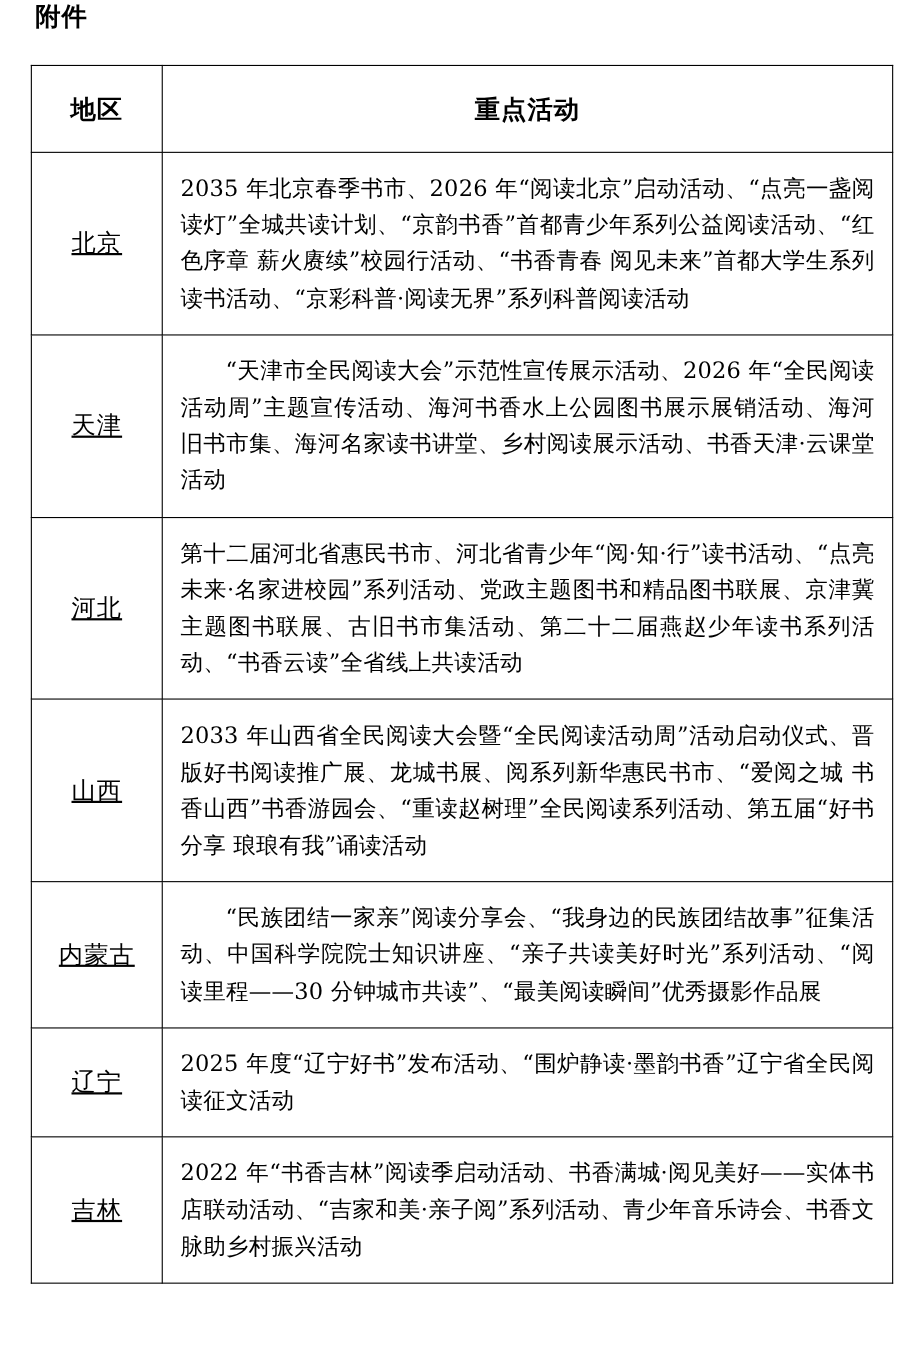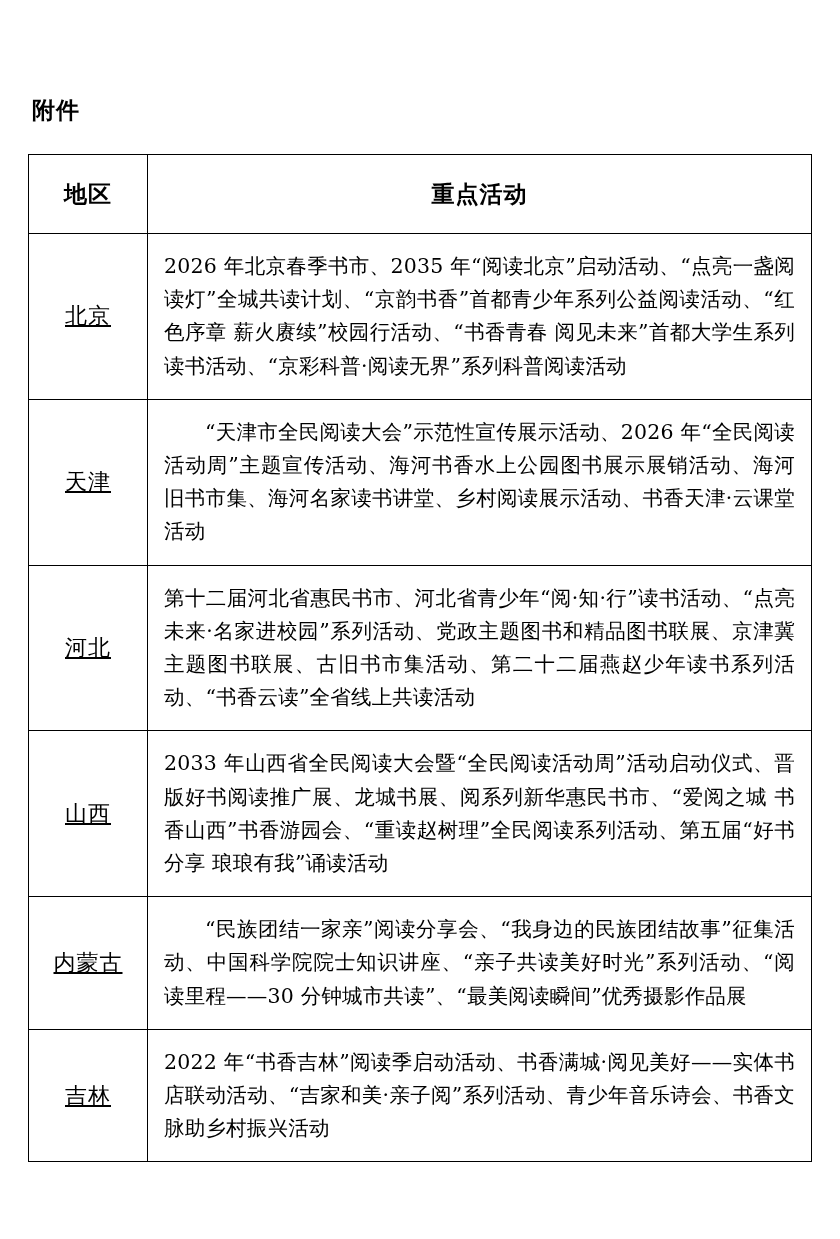--- a/index.html
+++ b/index.html
@@ -20,21 +20,20 @@
     height: 1239px;
     box-sizing: border-box;
     padding: 0 28px;
     position: relative;
   }
   .attachment-label {
     font-family: "DejaVu Sans", "Liberation Sans", sans-serif;
     font-size: 23px;
     font-weight: 700;
     letter-spacing: 1px;
-    margin-top: 95px;
     margin-left: 4px;
   }
   .doc-title {
     text-align: center;
     font-family: "DejaVu Serif", "Liberation Serif", serif;
     font-size: 34px;
     font-weight: 700;
     letter-spacing: 0.5px;
     margin-top: 56px;
     margin-bottom: 0;
@@ -95,38 +94,42 @@
   <table class="activity-table">
     <thead>
       <tr>
         <th class="col-region">地区</th>
         <th class="col-activity">重点活动</th>
       </tr>
     </thead>
     <tbody>
       <tr>
         <td class="region-cell">北京</td>
-        <td class="activity-cell">2026 年北京春季书市、2035 年“阅读北京”启动活动、“点亮一盏阅读灯”全城共读计划、“京韵书香”首都青少年系列公益阅读活动、“红色序章 薪火赓续”校园行活动、“书香青春 阅见未来”首都大学生系列读书活动、“京彩科普·阅读无界”系列科普阅读活动</td>
+        <td class="activity-cell">2035 年北京春季书市、2026 年“阅读北京”启动活动、“点亮一盏阅读灯”全城共读计划、“京韵书香”首都青少年系列公益阅读活动、“红色序章 薪火赓续”校园行活动、“书香青春 阅见未来”首都大学生系列读书活动、“京彩科普·阅读无界”系列科普阅读活动</td>
       </tr>
       <tr>
         <td class="region-cell">天津</td>
         <td class="activity-cell indented" style="text-indent: 2em;">“天津市全民阅读大会”示范性宣传展示活动、2026 年“全民阅读活动周”主题宣传活动、海河书香水上公园图书展示展销活动、海河旧书市集、海河名家读书讲堂、乡村阅读展示活动、书香天津·云课堂活动</td>
       </tr>
       <tr>
         <td class="region-cell">河北</td>
         <td class="activity-cell">第十二届河北省惠民书市、河北省青少年“阅·知·行”读书活动、“点亮未来·名家进校园”系列活动、党政主题图书和精品图书联展、京津冀主题图书联展、古旧书市集活动、第二十二届燕赵少年读书系列活动、“书香云读”全省线上共读活动</td>
       </tr>
       <tr>
         <td class="region-cell">山西</td>
         <td class="activity-cell">2033 年山西省全民阅读大会暨“全民阅读活动周”活动启动仪式、晋版好书阅读推广展、龙城书展、阅系列新华惠民书市、“爱阅之城 书香山西”书香游园会、“重读赵树理”全民阅读系列活动、第五届“好书分享 琅琅有我”诵读活动</td>
       </tr>
       <tr>
         <td class="region-cell">内蒙古</td>
         <td class="activity-cell indented" style="text-indent: 2em;">“民族团结一家亲”阅读分享会、“我身边的民族团结故事”征集活动、中国科学院院士知识讲座、“亲子共读美好时光”系列活动、“阅读里程——30 分钟城市共读”、“最美阅读瞬间”优秀摄影作品展</td>
       </tr>
       <tr>
+        <td class="region-cell">辽宁</td>
+        <td class="activity-cell">2025 年度“辽宁好书”发布活动、“围炉静读·墨韵书香”辽宁省全民阅读征文活动</td>
+      </tr>
+      <tr>
         <td class="region-cell">吉林</td>
         <td class="activity-cell">2022 年“书香吉林”阅读季启动活动、书香满城·阅见美好——实体书店联动活动、“吉家和美·亲子阅”系列活动、青少年音乐诗会、书香文脉助乡村振兴活动</td>
       </tr>
     </tbody>
   </table>
 
 </div>
 
 </body></html>

